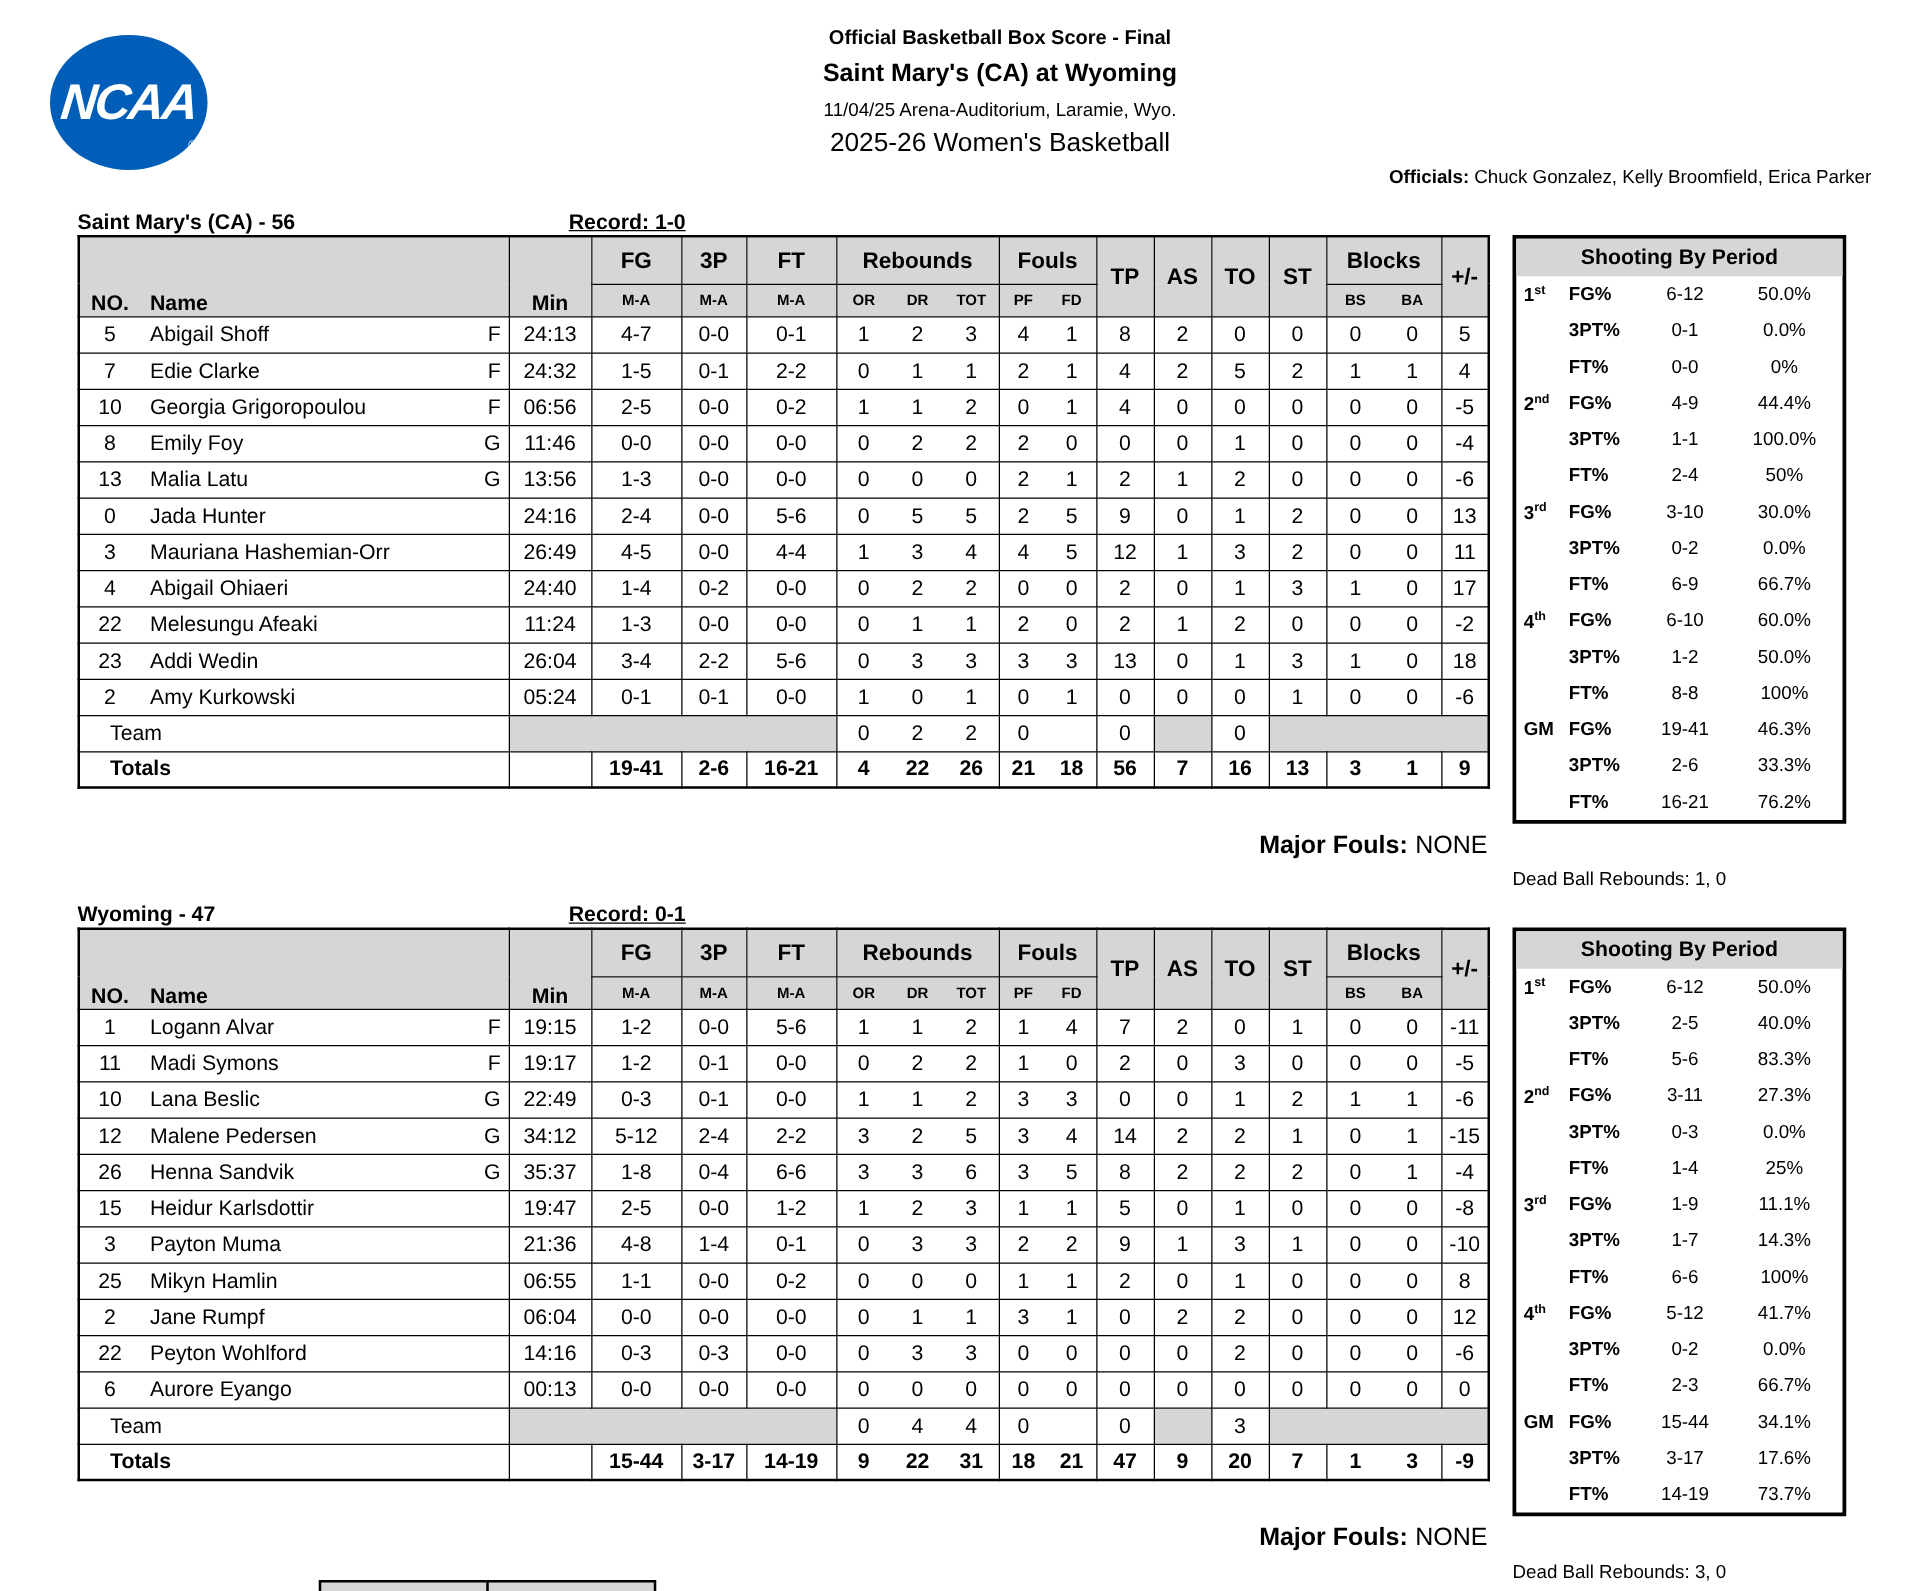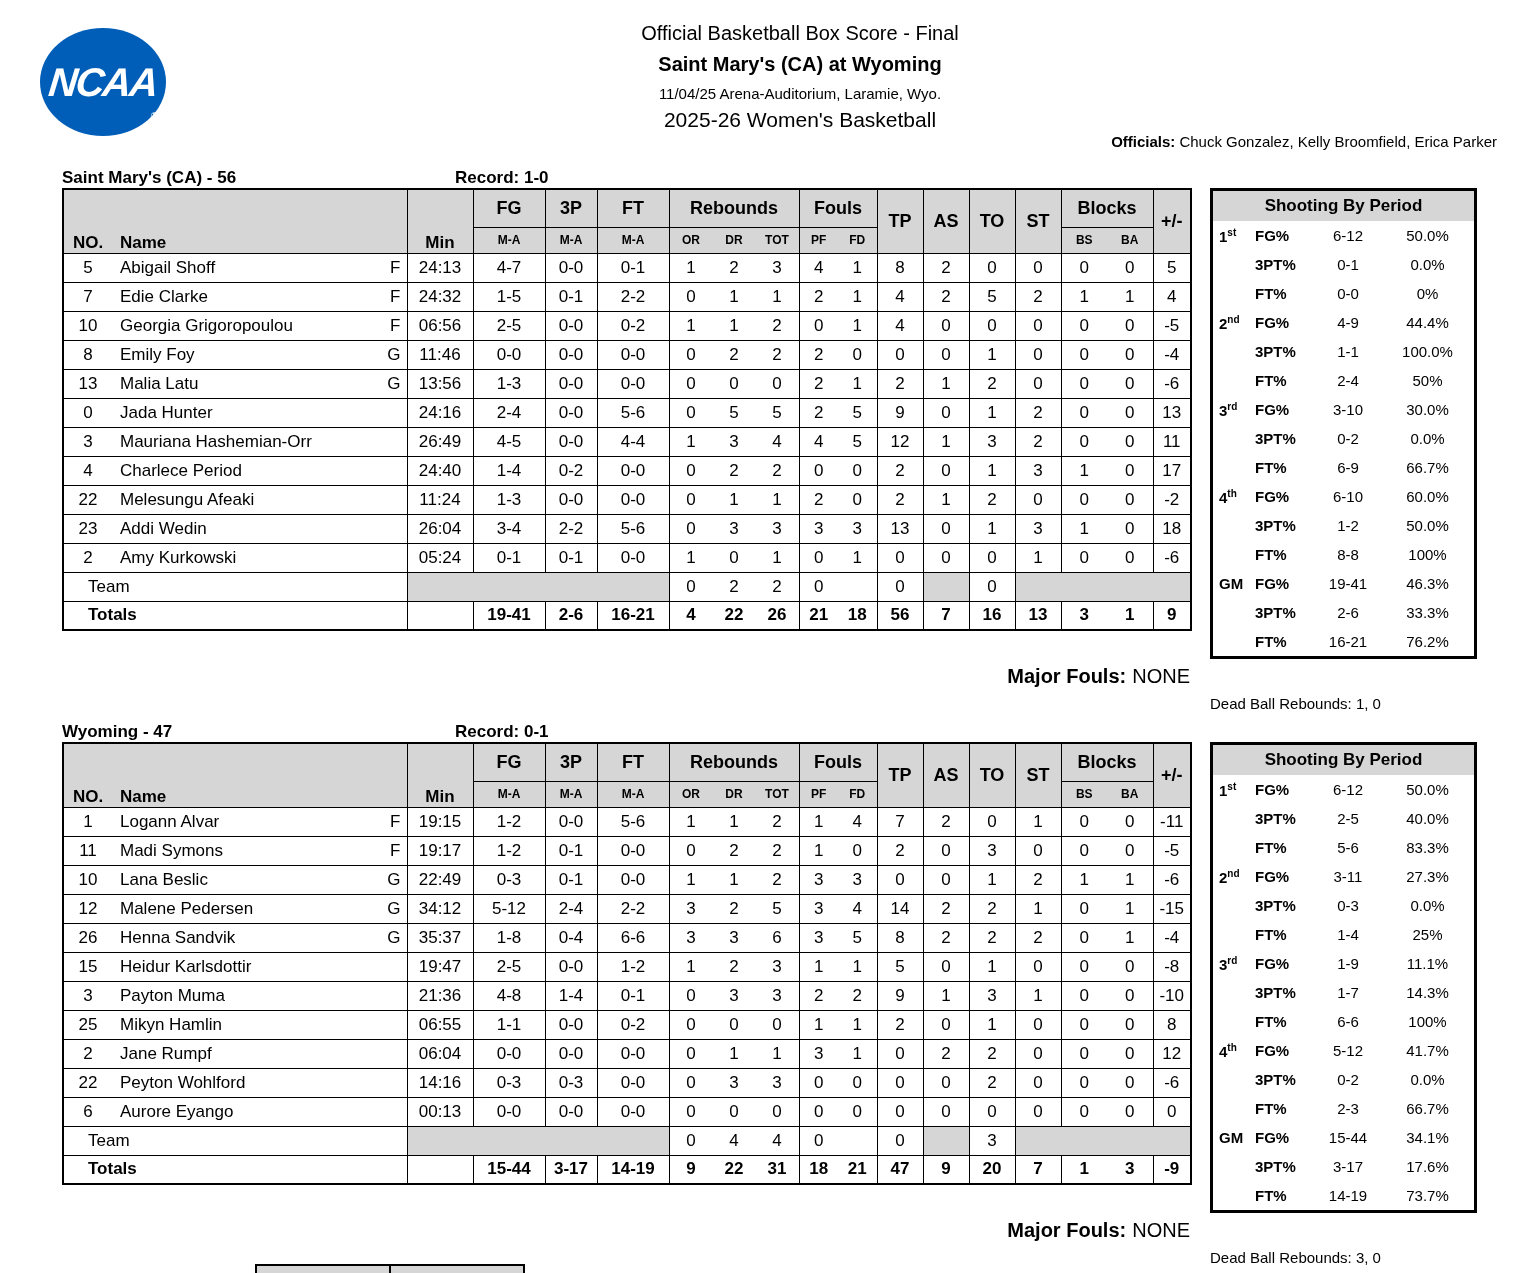--- a/index.html
+++ b/index.html
@@ -7,36 +7,36 @@
   .page { position:relative; width:1536px; height:1273px; background:#fff; overflow:hidden; }
   .bold { font-weight:bold; }
 
   
   .logo { position:absolute; left:40px; top:28px; width:126px; height:108px; background:#005EB8;
           border-radius:50%; display:flex; align-items:center; justify-content:center; }
   .logo-text { color:#fff; font-style:italic; font-weight:bold; font-size:40px; letter-spacing:-2px; transform:skewX(-6deg); }
   .logo-reg { position:absolute; right:8px; bottom:14px; color:#fff; font-size:10px; }
 
   .center-head { position:absolute; left:800px; top:22px; transform:translateX(-50%); text-align:center; white-space:nowrap; }
-  .ch-line1 { font-size:20px; }
+  .ch-line1 { font-size:16px;font-weight:bold; }
   .ch-title { font-size:20px; font-weight:bold; margin-top:8px; }
   .ch-line3 { font-size:15px; margin-top:9px; }
   .ch-line4 { font-size:21px; margin-top:6px; }
 
   .right-head { position:absolute; right:39px; top:20px; text-align:right; font-size:15px; line-height:20px; white-space:nowrap; }
   .right-head .bold { margin-right:4px; }
   .officials { position:absolute; right:39px; top:133px; text-align:right; font-size:15px; white-space:nowrap; }
   .officials .bold { margin-right:4px; }
 
   
   .team-section { position:absolute; left:62px; width:1420px; height:560px; }
   .section-1 { top:168px; }
   .section-2 { top:722px; }
   .team-title { position:absolute; left:0; top:0; font-size:17px; font-weight:bold; }
-  .record     { position:absolute; left:393px; top:0; font-size:17px; font-weight:bold; }
+  .record     { position:absolute; left:393px; top:0; font-size:17px; font-weight:bold;text-decoration:underline; }
 
   
   table.box { position:absolute; left:0; top:20px; width:1128px; border-collapse:collapse; table-layout:fixed;
               border:2px solid #000; font-size:17px; }
   table.box th, table.box td { border:1px solid #000; padding:0; overflow:hidden; white-space:nowrap; }
   table.box thead th { background:#d6d6d6; text-align:center; }
   th.gh { height:38px; font-size:18px; font-weight:bold; vertical-align:middle; }
   th.sh { height:26px; font-size:12px; font-weight:bold; vertical-align:middle; }
   th.namehead, th.minhead { vertical-align:bottom; padding-bottom:3px; font-size:17px; font-weight:bold; }
   th.minhead { text-align:center; }
@@ -421,21 +421,21 @@
                 <span>0</span>
                 <span>0</span>
               </div>
             </td>
             <td>11</td>
           </tr>
           <tr class="player-row">
             <td class="namecell">
               <div class="nwrap">
                 <span class="no">4</span>
-                <span class="pname">Charlece Period</span>
+                <span class="pname">Abigail Ohiaeri</span>
                 <span class="pos"></span>
               </div>
             </td>
             <td>24:40</td>
             <td>1-4</td>
             <td>0-2</td>
             <td>0-0</td>
             <td class="mcell">
               <div class="multi">
                 <span>0</span>

